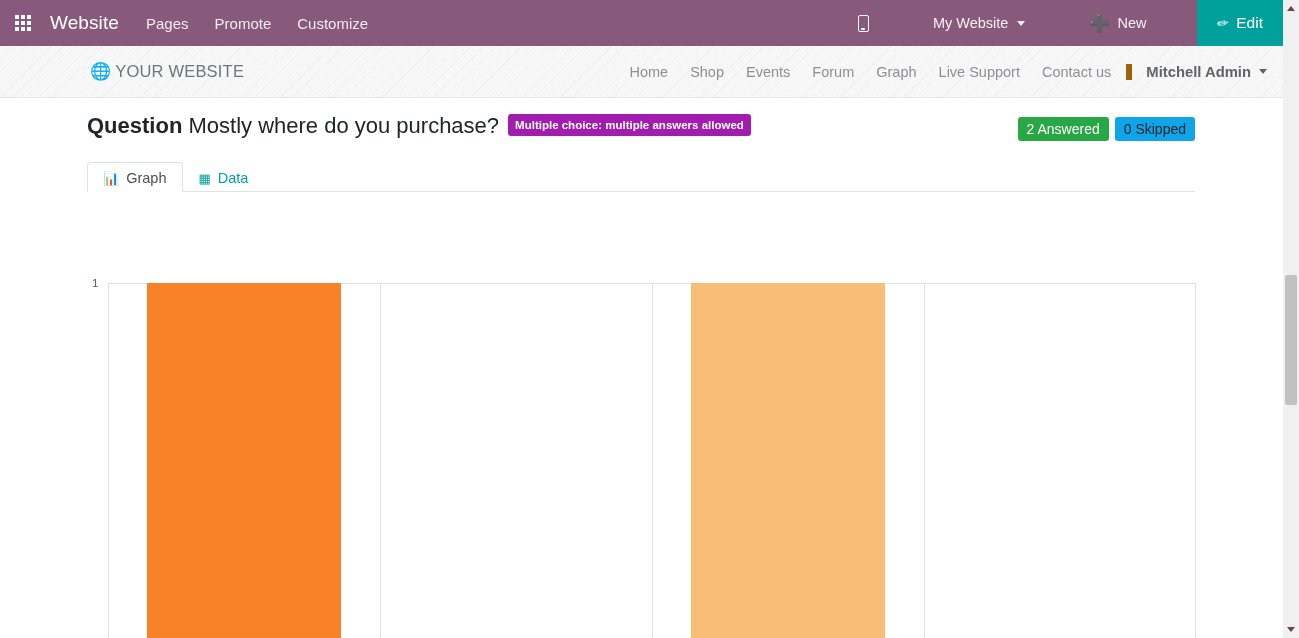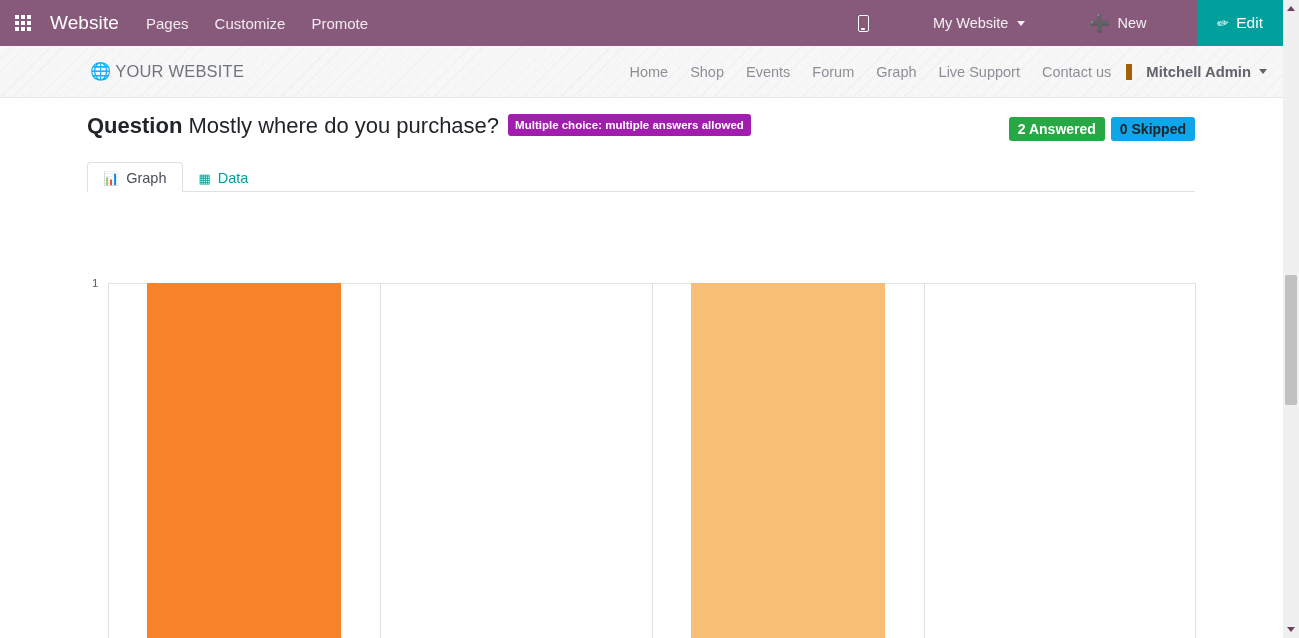--- a/index.html
+++ b/index.html
@@ -117,21 +117,21 @@
   .q-title .q-text { font-weight: 400; }
   .q-type-badge {
     display: inline-block; vertical-align: 4px;
     background: #a21caf; color: #ffffff;
     font-size: 11.5px; font-weight: 700;
     padding: 4px 7px 4px 7px; border-radius: 3px;
     margin-left: 9px; white-space: nowrap;
   }
   .q-badges { margin-left: auto; display: flex; gap: 6px; padding-top: 5px; }
   .badge {
-    font-size: 14px; font-weight: 700; padding: 4px 9px; border-radius: 3px; white-space: nowrap;
+    font-size: 14px; font-weight: 400; padding: 4px 9px; border-radius: 3px; white-space: nowrap;
   }
   .badge-answered { background: #28a745; color: #ffffff; }
   .badge-skipped  { background: #ffc107; color: #212529; }
 
   
   .tabs {
     margin: 17px 88px 0 87px;
     border-bottom: 1px solid #dee2e6;
     display: flex; align-items: flex-end; height: 34px;
   }
@@ -185,22 +185,22 @@
         <i></i>
         <i></i>
         <i></i>
     </span>
   </div>
 
   <div class="o-brand">Website</div>
 
   <div class="o-menu">
     <div class="o-menu-item">Pages</div>
+    <div class="o-menu-item">Promote</div>
     <div class="o-menu-item">Customize</div>
-    <div class="o-menu-item">Promote</div>
   </div>
 
   <div class="o-navbar-right">
     <div class="o-sysitem">
       <span class="mobile-ico"></span>
     </div>
     <div class="o-sysitem">
       <span>My Website</span>
       <span class="caret-down"></span>
     </div>

